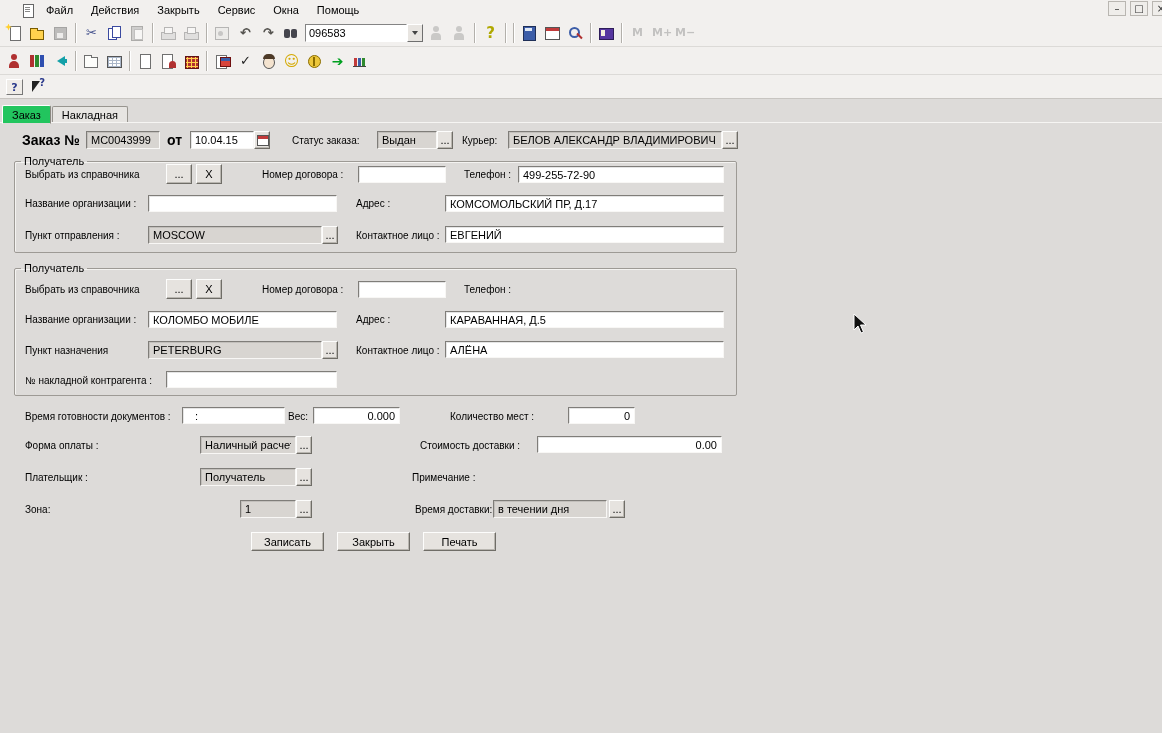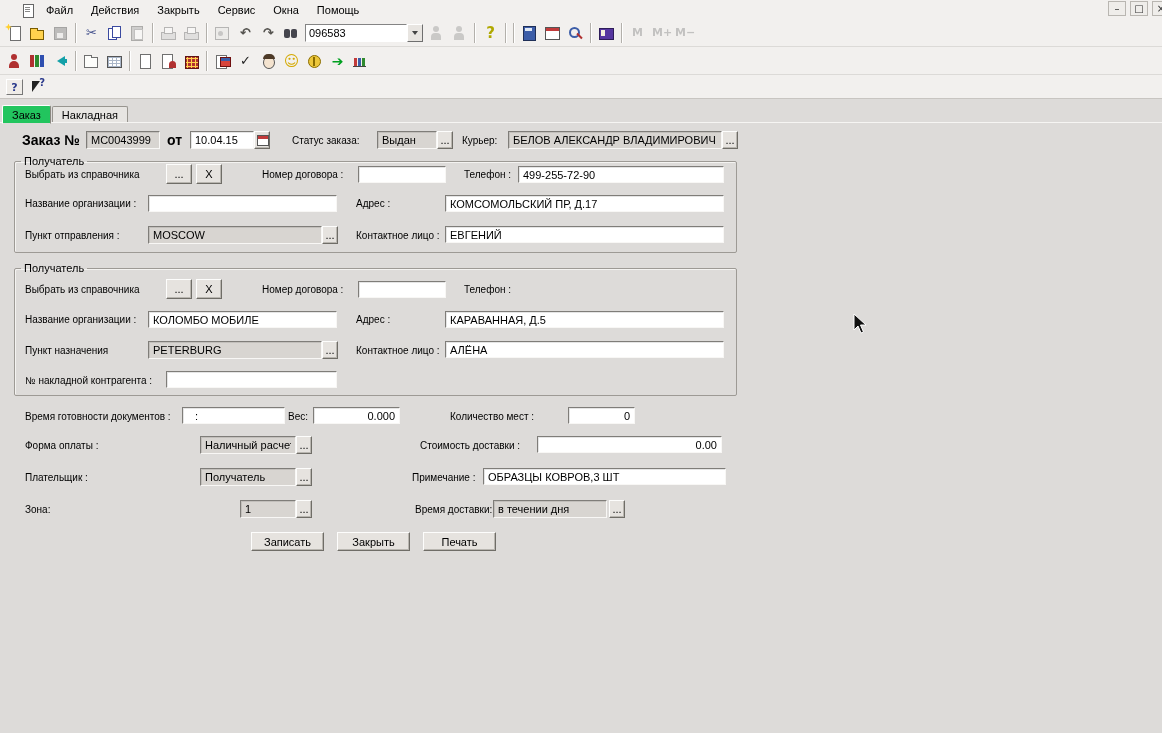--- a/index.html
+++ b/index.html
@@ -363,21 +363,20 @@
     <span class="lbl" style="left:25px;top:317px;">Форма оплаты :</span>
     <input class="fld gray" style="left: 200px; top: 313px; width: 96px; height: 18px;" value="Наличный расчет">
     <button class="btn3d" style="left:296px;top:313px;width:16px;height:18px;">...</button>
     <span class="lbl" style="left:420px;top:317px;">Стоимость доставки :</span>
     <input class="fld num" style="left: 537px; top: 313px; width: 185px;" value="0.00">
 
     <span class="lbl" style="left:25px;top:349px;">Плательщик :</span>
     <input class="fld gray" style="left: 200px; top: 345px; width: 96px; height: 18px;" value="Получатель">
     <button class="btn3d" style="left:296px;top:345px;width:16px;height:18px;">...</button>
     <span class="lbl" style="left:412px;top:349px;">Примечание :</span>
-    <input class="fld" style="left: 483px; top: 345px; width: 243px;" value="ОБРАЗЦЫ КОВРОВ,3 ШТ">
 
     <span class="lbl" style="left:25px;top:381px;">Зона:</span>
     <input class="fld gray" style="left: 240px; top: 377px; width: 56px; height: 18px;" value="1">
     <button class="btn3d" style="left:296px;top:377px;width:16px;height:18px;">...</button>
     <span class="lbl" style="left:415px;top:381px;">Время доставки:</span>
     <input class="fld gray" style="left: 493px; top: 377px; width: 114px; height: 18px;" value="в течении дня">
     <button class="btn3d" style="left:609px;top:377px;width:16px;height:18px;">...</button>
 
     <button class="btn3d pushbtn" style="left:251px;top:409px;">Записать</button>
     <button class="btn3d pushbtn" style="left:337px;top:409px;text-align:center;">Закрыть</button>

